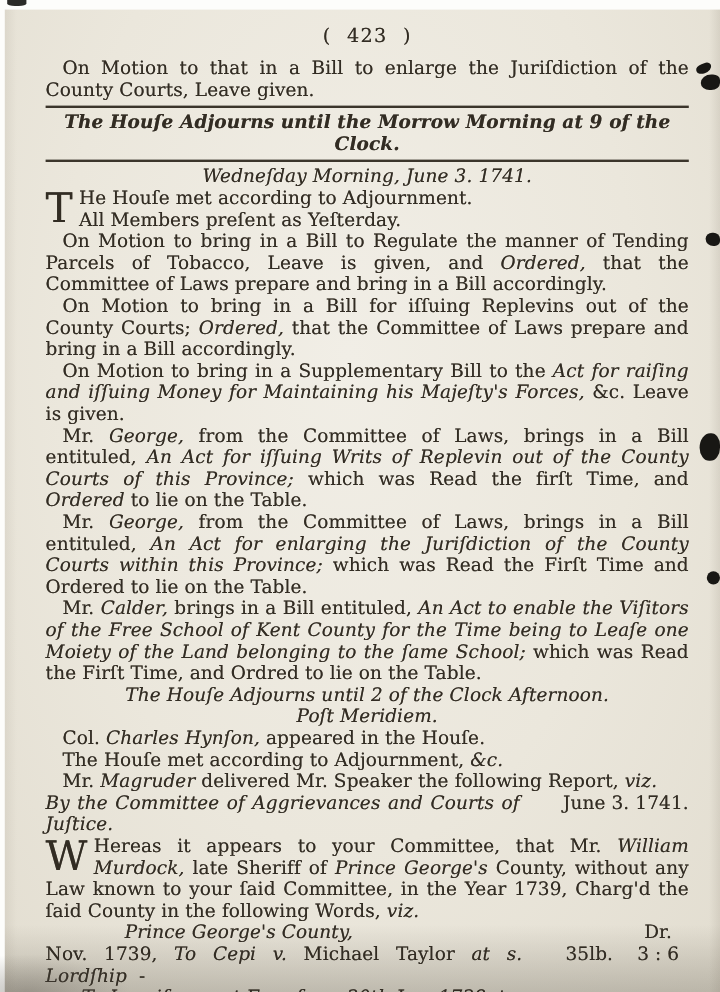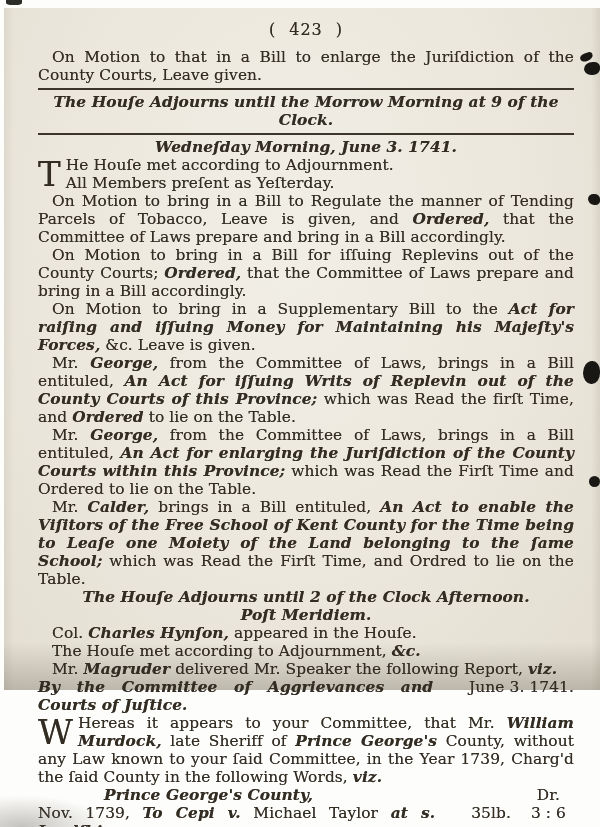--- a/index.html
+++ b/index.html
@@ -5,21 +5,21 @@
   html, body { margin: 0; padding: 0; }
   body {
     width: 600px; height: 827px;
     background: #fdfdfb;
     overflow: hidden;
     position: relative;
     font-family: "DejaVu Serif", "Liberation Serif", serif;
   }
   .paper {
     position: absolute; left: 4px; top: 8px;
-    width: 596px; height: 682px;
+    width: 596px; height: 820px;
     background:
       linear-gradient(to right, rgba(120,110,95,.10), rgba(0,0,0,0) 10px),
       linear-gradient(to left, rgba(120,110,95,.14), rgba(0,0,0,0) 9px),
       linear-gradient(to bottom, rgba(0,0,0,0) 93%, rgba(100,95,82,.32)),
       radial-gradient(ellipse at 48% 35%, #f1eee6 0%, #ebe7dc 55%, #e2ddd0 100%);
     padding: 10px 26px 0 34px;
     box-sizing: border-box;
     color: #322c23;
     text-shadow: 0 0 0.5px rgba(50,44,35,0.65);
   }
@@ -28,21 +28,21 @@
     font-size: 16px;
     word-spacing: 7px;
     letter-spacing: 1px;
     margin: 2px 0 9px;
   }
   .text { font-size: 15.4px; line-height: 18px; text-align: justify; letter-spacing: .1px; }
   .text p { margin: 0; }
   p.body  { text-indent: 14px; }
   p.flush { text-indent: 0; }
   p.center { text-align: center; text-indent: 0; }
-  .it { font-style: italic; font-weight: bold; }
+  .it { font-style: italic; }
   .bd { font-weight: bold; margin-top: 12px; }
   .rule { border-top: 2px solid #3b352b; margin: 4px 0 3px; }
   .dropcap {
     float: left;
     font-size: 34px; line-height: 32px;
     padding: 2px 5px 0 0;
   }
   p.row { display: flex; justify-content: space-between; text-indent: 0; gap: 36px; }
   .row-left  { white-space: pre-wrap; }
   .row-right { white-space: pre; }

